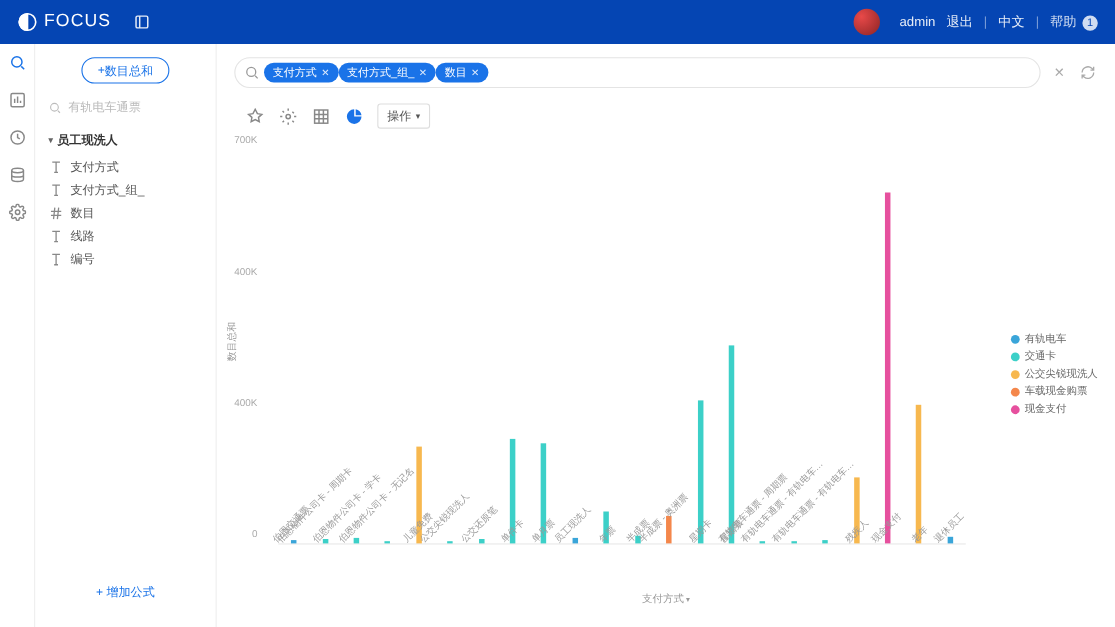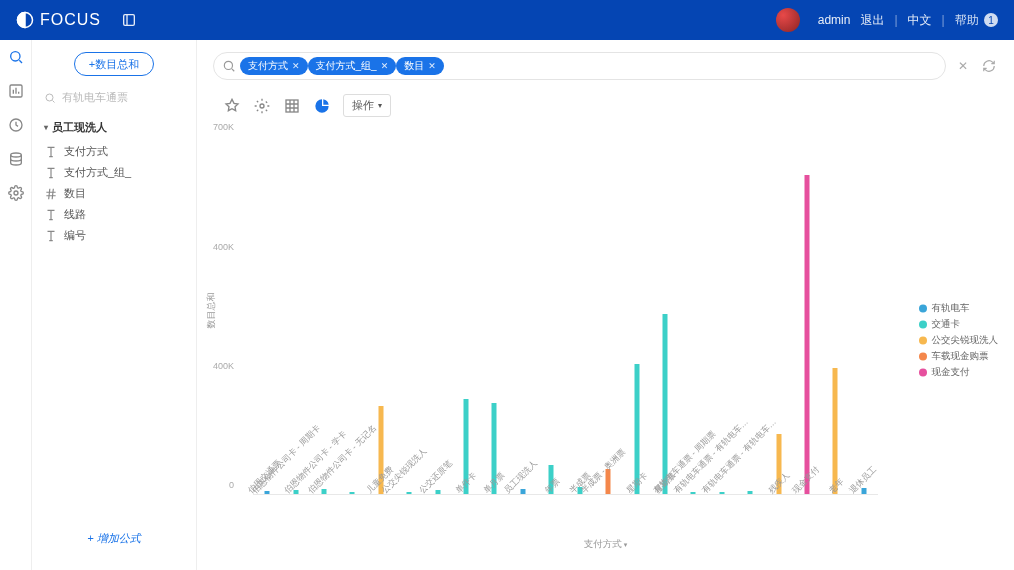--- a/index.html
+++ b/index.html
@@ -25,21 +25,21 @@
     
     .side { position: absolute; top: 40px; left: 32px; width: 165px; height: calc(570px - 40px); border-right: 1px solid #eee; padding: 12px; display:flex; flex-direction:column; }
     .side-btn { border: 1px solid #1a73e8; color: #1a73e8; border-radius: 14px; height: 24px; display: flex; align-items: center; justify-content: center; font-size: 11px; cursor: pointer; margin: 0 auto 14px; padding:0 14px; }
     .side-search { display: flex; align-items: center; color: #bbb; font-size: 11px; border-bottom: 1px solid transparent; margin-bottom: 14px; }
     .side-search svg { width:12px; height:12px; margin-right:6px; }
     .side-group-title { font-size: 11px; font-weight: 600; margin-bottom: 6px; display:flex; align-items:center; }
     .side-group-title::before { content:"▾"; font-size:8px; margin-right:4px; color:#666; }
     .side-list { list-style:none; }
     .side-list li { display:flex; align-items:center; font-size:11px; color:#555; padding:3px 0; cursor:pointer; }
     .side-list li svg { width:14px; height:14px; margin-right:6px; color:#888; }
-    .side-footer { margin-top:auto; text-align:center; color:#1a73e8; font-size:11px; padding-bottom:12px;font-style:italic; }
+    .side-footer { margin-top:auto; text-align:center; color:#1a73e8; font-size:11px; padding-bottom:12px; }
     
     
     .main { position:absolute; top:40px; left:197px; right:0; bottom:0; padding: 12px 16px 0 16px; overflow:hidden; }
     .query-row { display:flex; align-items:center; gap:8px; }
     .query-box { flex:1; height:28px; border:1px solid #e4e4e4; border-radius:14px; display:flex; align-items:center; padding:0 8px; gap:4px; }
     .q-search-icon { color:#999; display:flex; }
     .tag { background:#1a73e8; color:#fff; border-radius:10px; padding:2px 8px; font-size:10px; display:inline-flex; align-items:center; gap:4px; }
     .tag-x { font-size:9px; opacity:.85; }
     .q-clear, .q-refresh { width:18px; height:18px; color:#aaa; cursor:pointer; display:flex; align-items:center; justify-content:center; }
     

